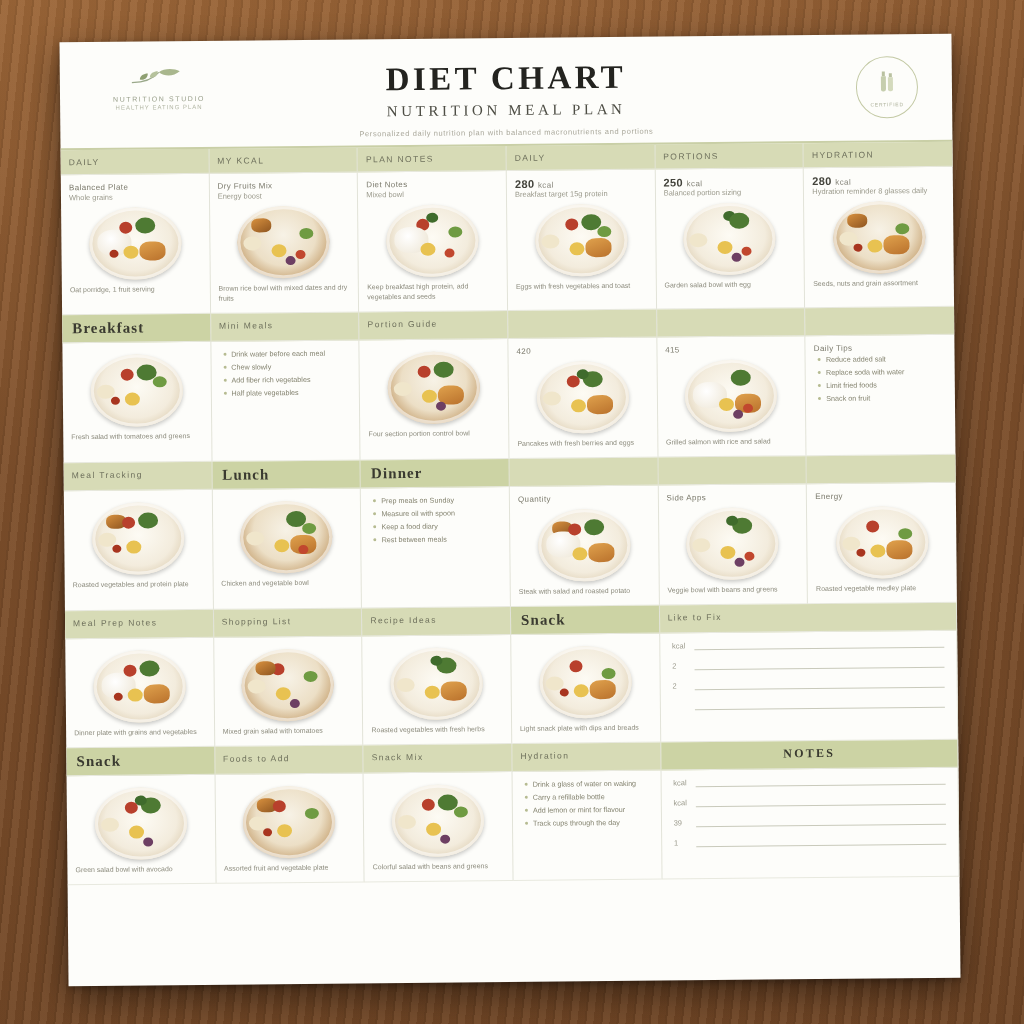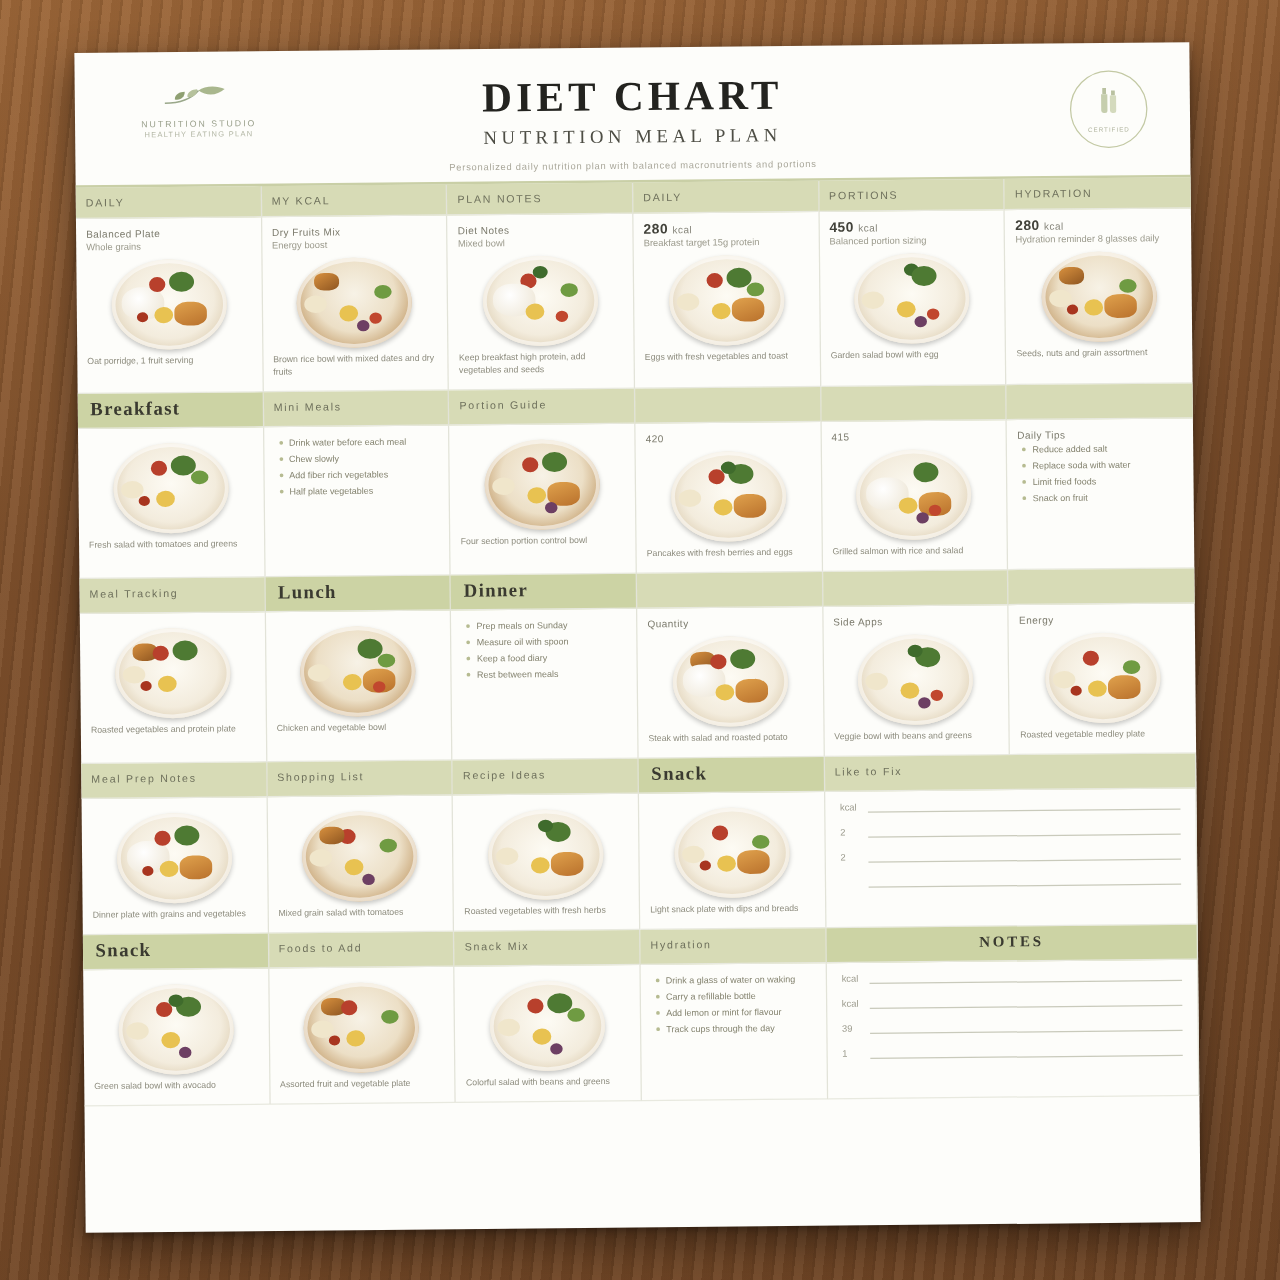--- a/index.html
+++ b/index.html
@@ -293,21 +293,21 @@
             <i class="red1"></i>
             <i class="yellow"></i>
             <i class="green2"></i>
             <i class="prot"></i>
       </div>
         </div>
       <div class="cap">Eggs with fresh vegetables and toast</div>
     </div>
 
     <div class="cell mealcell">
-      <div class="kcal"><span>450</span>
+      <div class="kcal"><span>250</span>
         <small>kcal</small></div>
       <div class="hl2">Balanced portion sizing</div>
       <div class="plate-wrap">
           <div class="plate">
         <i class="green3"></i>
             <i class="green1"></i>
             <i class="cream"></i>
             <i class="red2"></i>
             <i class="pur"></i>
             <i class="yellow"></i>

